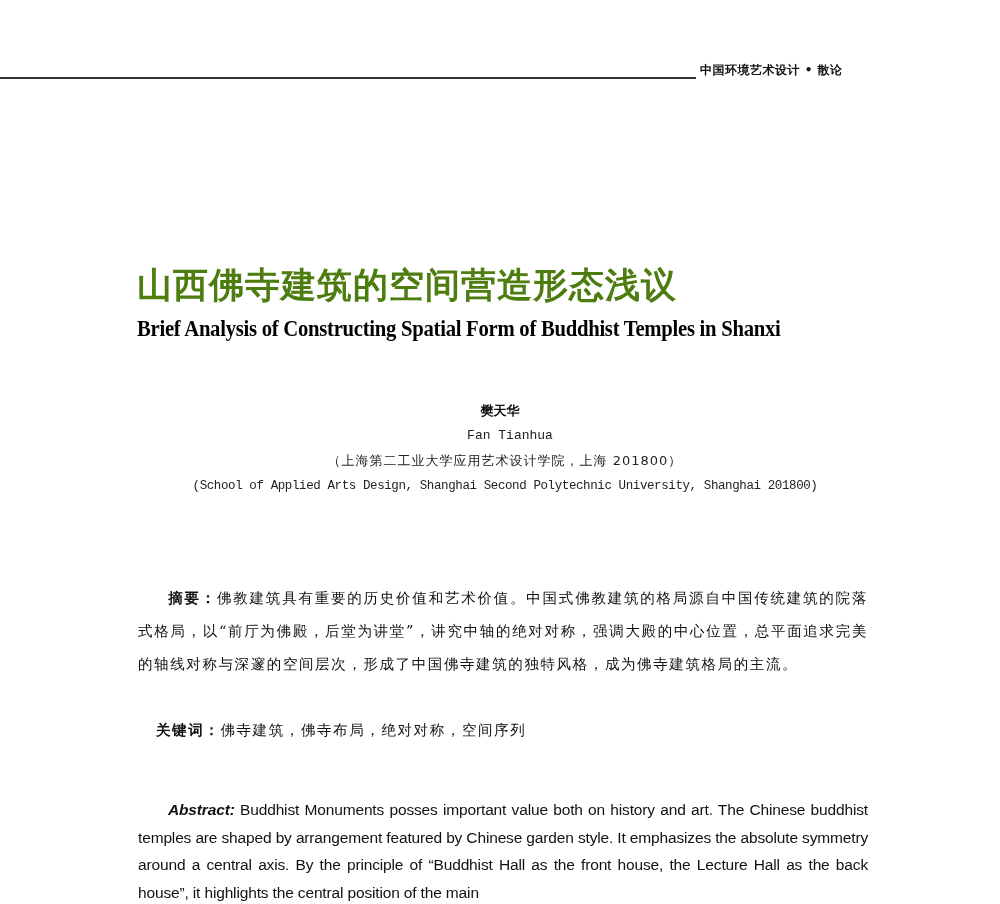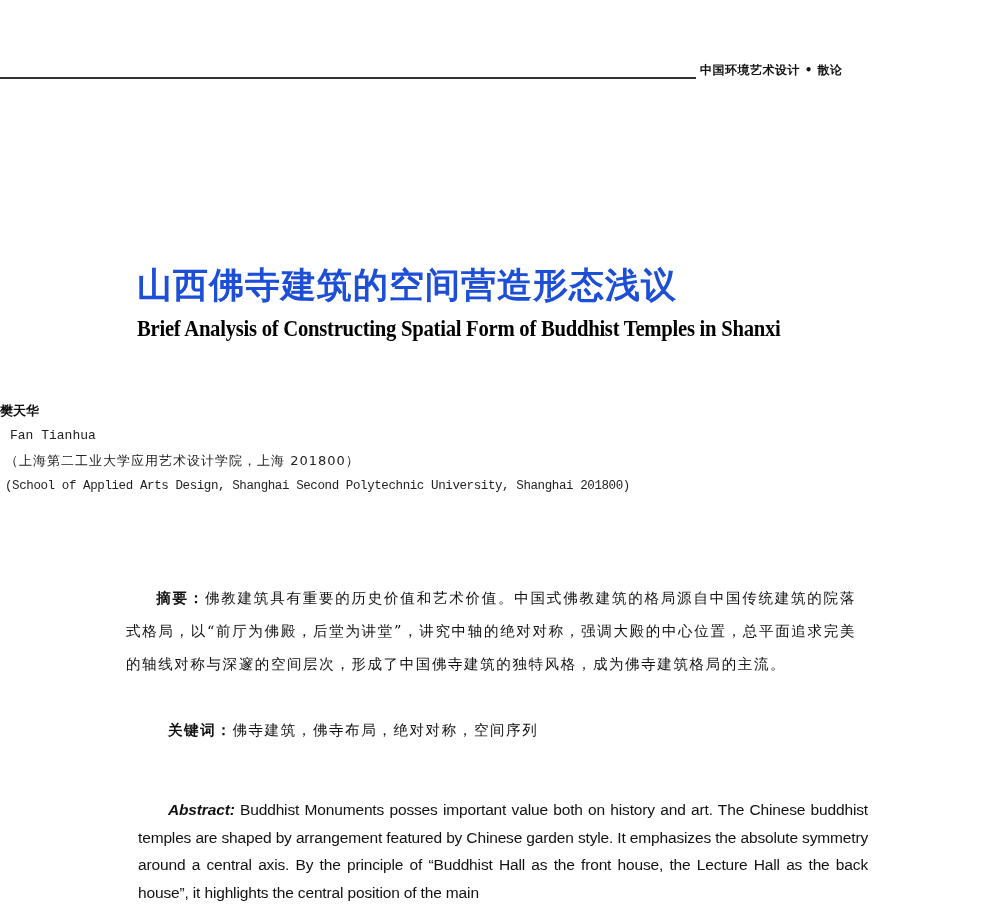--- a/index.html
+++ b/index.html
@@ -9,44 +9,44 @@
   }
   .header-rule {
     position: absolute; left: 0; top: 77px; width: 696px; height: 2px; background: #333;
   }
   .header-label {
     position: absolute; left: 700px; top: 62px; font-size: 12px; font-weight: bold;
     font-family: "DejaVu Sans", sans-serif; letter-spacing: 0.5px; color: #111;
   }
   .title-cn {
     position: absolute; left: 137px; top: 262px; font-size: 35px; font-weight: bold;
-    font-family: "DejaVu Serif", serif; letter-spacing: 1px; color: #1d4ed8;
+    font-family: "DejaVu Serif", serif; letter-spacing: 1px; color: #4d7c0f;
   }
   .title-en {
     position: absolute; left: 137px; top: 316px; font-size: 22.5px; font-weight: bold;
     font-family: "Liberation Serif", serif; letter-spacing: -0.3px; color: #000;
     transform: scaleX(0.92); transform-origin: left top;
   }
   .center-line {
-    position: absolute; left: 0; width: 1000px; text-align: left;
+    position: absolute; left: 0; width: 1000px; text-align: center;
   }
   .author-cn { top: 402px; font-size: 13px; font-weight: bold; font-family: "DejaVu Sans", sans-serif; }
   .author-en { top: 428px; font-size: 13px; font-family: "Liberation Mono", monospace; color: #222; left: 10px; }
   .affil-cn { top: 452px; font-size: 13px; font-family: "DejaVu Sans", sans-serif; color: #222; letter-spacing: 1px; left: 5px; }
   .affil-en { top: 479px; font-size: 12.5px; font-family: "Liberation Mono", monospace; color: #222; left: 5px; letter-spacing: -0.4px; }
 
   .abstract-cn {
-    position: absolute; left: 126px; width: 730px; top: 582px;
+    position: absolute; left: 138px; width: 730px; top: 582px;
     font-size: 14.5px; line-height: 33px; font-family: "DejaVu Serif", serif; color: #111;
     letter-spacing: 1.6px; text-align: justify;
   }
   .abstract-cn .label, .keywords-cn .label { font-family: "DejaVu Sans", sans-serif; font-weight: bold; }
   .indent { display: inline-block; width: 30px; }
   .keywords-cn {
-    position: absolute; left: 168px; top: 721px; font-size: 14.5px;
+    position: absolute; left: 156px; top: 721px; font-size: 14.5px;
     font-family: "DejaVu Serif", serif; letter-spacing: 1.6px; color: #111;
   }
   .abstract-en {
     position: absolute; left: 138px; width: 730px; top: 796px;
     font-size: 15.5px; line-height: 27.5px; font-family: "Liberation Sans", sans-serif; color: #111;
     text-align: justify; letter-spacing: -0.15px;
   }
   .abstract-en .label { font-weight: bold; font-style: italic; }
 </style>
 </head>

